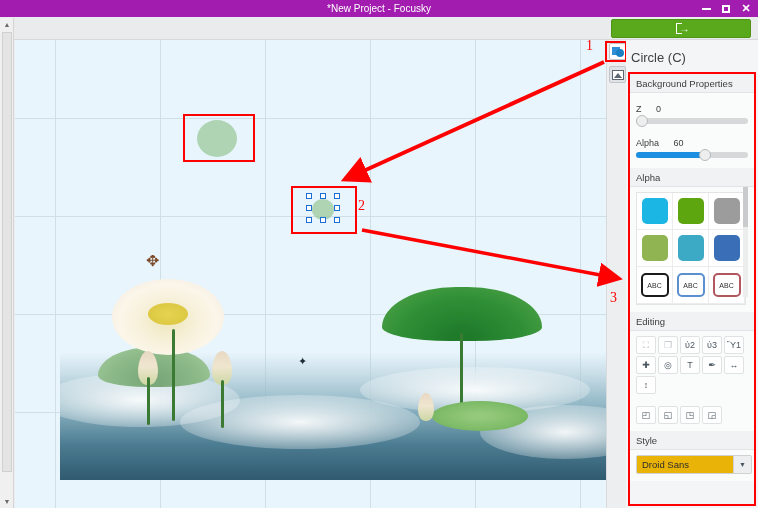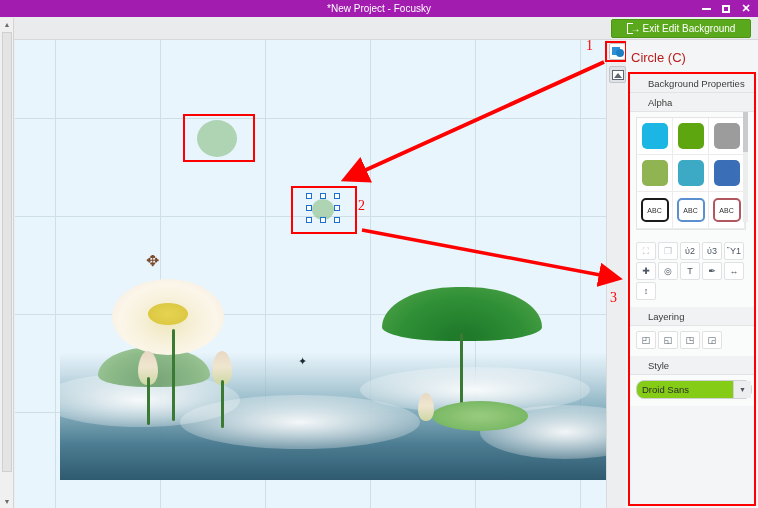--- a/index.html
+++ b/index.html
@@ -179,28 +179,28 @@
     border-bottom:5px solid #5c6670;
   }
 
   
   .panel {
     position: absolute; left: 626px; top: 40px; width: 132px; height: 468px;
     background: #f4f5f6;
   }
   .panel-title {
     position: absolute; left: 5px; top: 10px;
-    color: #b91c1c; font-size: 13px;
+    color: #404040; font-size: 13px;
   }
   .panel-body {
     position: absolute; left: 2px; top: 32px; width: 128px; height: 434px;
     border: 2px solid #ff0000; background: #f4f5f6;
   }
   .section-hd {
-    height: 19px; line-height: 19px; padding-left: 18px;
+    height: 19px; line-height: 19px; padding-left: 6px;
     font-size: 9.5px; color: #3c3c3c;
     background: #f1f2f3; border-bottom: 1px solid #e2e3e5;
   }
   .section-body { background: #fafbfb; padding: 5px 6px 7px 6px; }
 
   .slider-row { margin-bottom: 3px; }
   .slider-lbl { font-size: 9px; color: #3c3c3c; display: inline-block; }
   .slider-val { font-size: 9px; color: #3c3c3c; display: inline-block; margin-left: 10px; }
   .track {
     position: relative; height: 6px; border-radius: 3px;
@@ -236,22 +236,22 @@
   .icon-grid { display: flex; flex-wrap: wrap; gap: 2px; width: 116px; }
   .ibtn {
     width: 20px; height: 18px; background: #ffffff;
     border: 1px solid #e0e1e3; border-radius: 2px;
     display: flex; align-items: center; justify-content: center;
     font-size: 9px; color: #4a5661; cursor: pointer;
   }
   .ibtn.dim { color: #b9bfc5; }
 
   .font-select {
-    position: relative; width: 116px; height: 19px; background: #84cc16;
-    border: 1px solid #cfd1d3; border-radius: 8px;
+    position: relative; width: 116px; height: 19px; background: #eab308;
+    border: 1px solid #cfd1d3; border-radius: 2px;
     font-size: 9.5px; color: #2d2d2d; line-height: 17px; padding-left: 5px;
     cursor: pointer;
   }
   .font-select .caret {
     position: absolute; right: 0; top: 0; width: 18px; height: 17px;
     background: #eceef0; border-left: 1px solid #cfd1d3;
     display: flex; align-items: center; justify-content: center;
     font-size: 7px; color: #4a5661;
   }
 </style>
@@ -263,21 +263,20 @@
   <div class="titlebar">
     <div class="title">*New Project - Focusky</div>
     <div class="wbtn min"><span class="glyph-min"></span></div>
     <div class="wbtn max"><span class="glyph-max"></span></div>
     <div class="wbtn close">✕</div>
   </div>
 
   <div class="toolbar">
     <div class="exit-btn">
       <span class="exit-icon"></span>
-      <span>Exit Edit Background</span>
     </div>
   </div>
 
   <div class="vscroll">
     <div class="arrow up">▲</div>
     <div class="thumb"></div>
     <div class="arrow down">▼</div>
   </div>
 
   <div class="canvas">
@@ -344,20 +343,38 @@
     </div>
   </div>
 
   <div class="redbox" style="left:605px; top:41px; width:22px; height:21px;"></div>
 
   <div class="panel">
     <div class="panel-title">Circle (C)</div>
     <div class="panel-body">
 
       <div class="section-hd">Background Properties</div>
+      <div class="section-body">
+        <div class="slider-row">
+          <span class="slider-lbl">Z</span>
+          <span class="slider-val">0</span>
+          <div class="track">
+            <div class="fill" style="width:0%"></div>
+            <div class="knob" style="left:0px"></div>
+          </div>
+        </div>
+        <div class="slider-row" style="margin-top:8px">
+          <span class="slider-lbl">Alpha</span>
+          <span class="slider-val">60</span>
+          <div class="track">
+            <div class="fill" style="width:60%"></div>
+            <div class="knob" style="left:56%"></div>
+          </div>
+        </div>
+      </div>
 
       <div class="section-hd">Alpha</div>
       <div class="section-body" style="position:relative; padding-right:14px;">
         <div class="style-grid" id="style-grid">
             <div class="style-cell">
               <div class="sw" style="background: rgb(28, 182, 228);"></div>
             </div>
             <div class="style-cell">
               <div class="sw" style="background: rgb(93, 166, 15);"></div>
             </div>
@@ -381,37 +398,37 @@
             </div>
             <div class="style-cell">
               <div class="sw-abc" style="border: 2px solid rgb(176, 87, 95);">ABC</div>
             </div>
           </div>
         <div class="style-scroll">
             <div class="st"></div>
           </div>
       </div>
 
+      <div class="section-hd">Editing</div>
       <div class="section-body">
         <div class="icon-grid" id="edit-grid">
             <div class="ibtn dim">⛶</div>
             <div class="ibtn dim">❐</div>
             <div class="ibtn">ὑ2</div>
             <div class="ibtn">ὑ3</div>
             <div class="ibtn">Ὕ1</div>
             <div class="ibtn">✚</div>
             <div class="ibtn">◎</div>
             <div class="ibtn">T</div>
             <div class="ibtn">✒</div>
             <div class="ibtn">↔</div>
             <div class="ibtn">↕</div>
           </div>
       </div>
 
-      <div class="section-hd">Layering</div>
       <div class="section-body">
         <div class="icon-grid" id="layer-grid">
             <div class="ibtn">◰</div>
             <div class="ibtn">◱</div>
             <div class="ibtn">◳</div>
             <div class="ibtn">◲</div>
           </div>
       </div>
 
       <div class="section-hd">Style</div>

